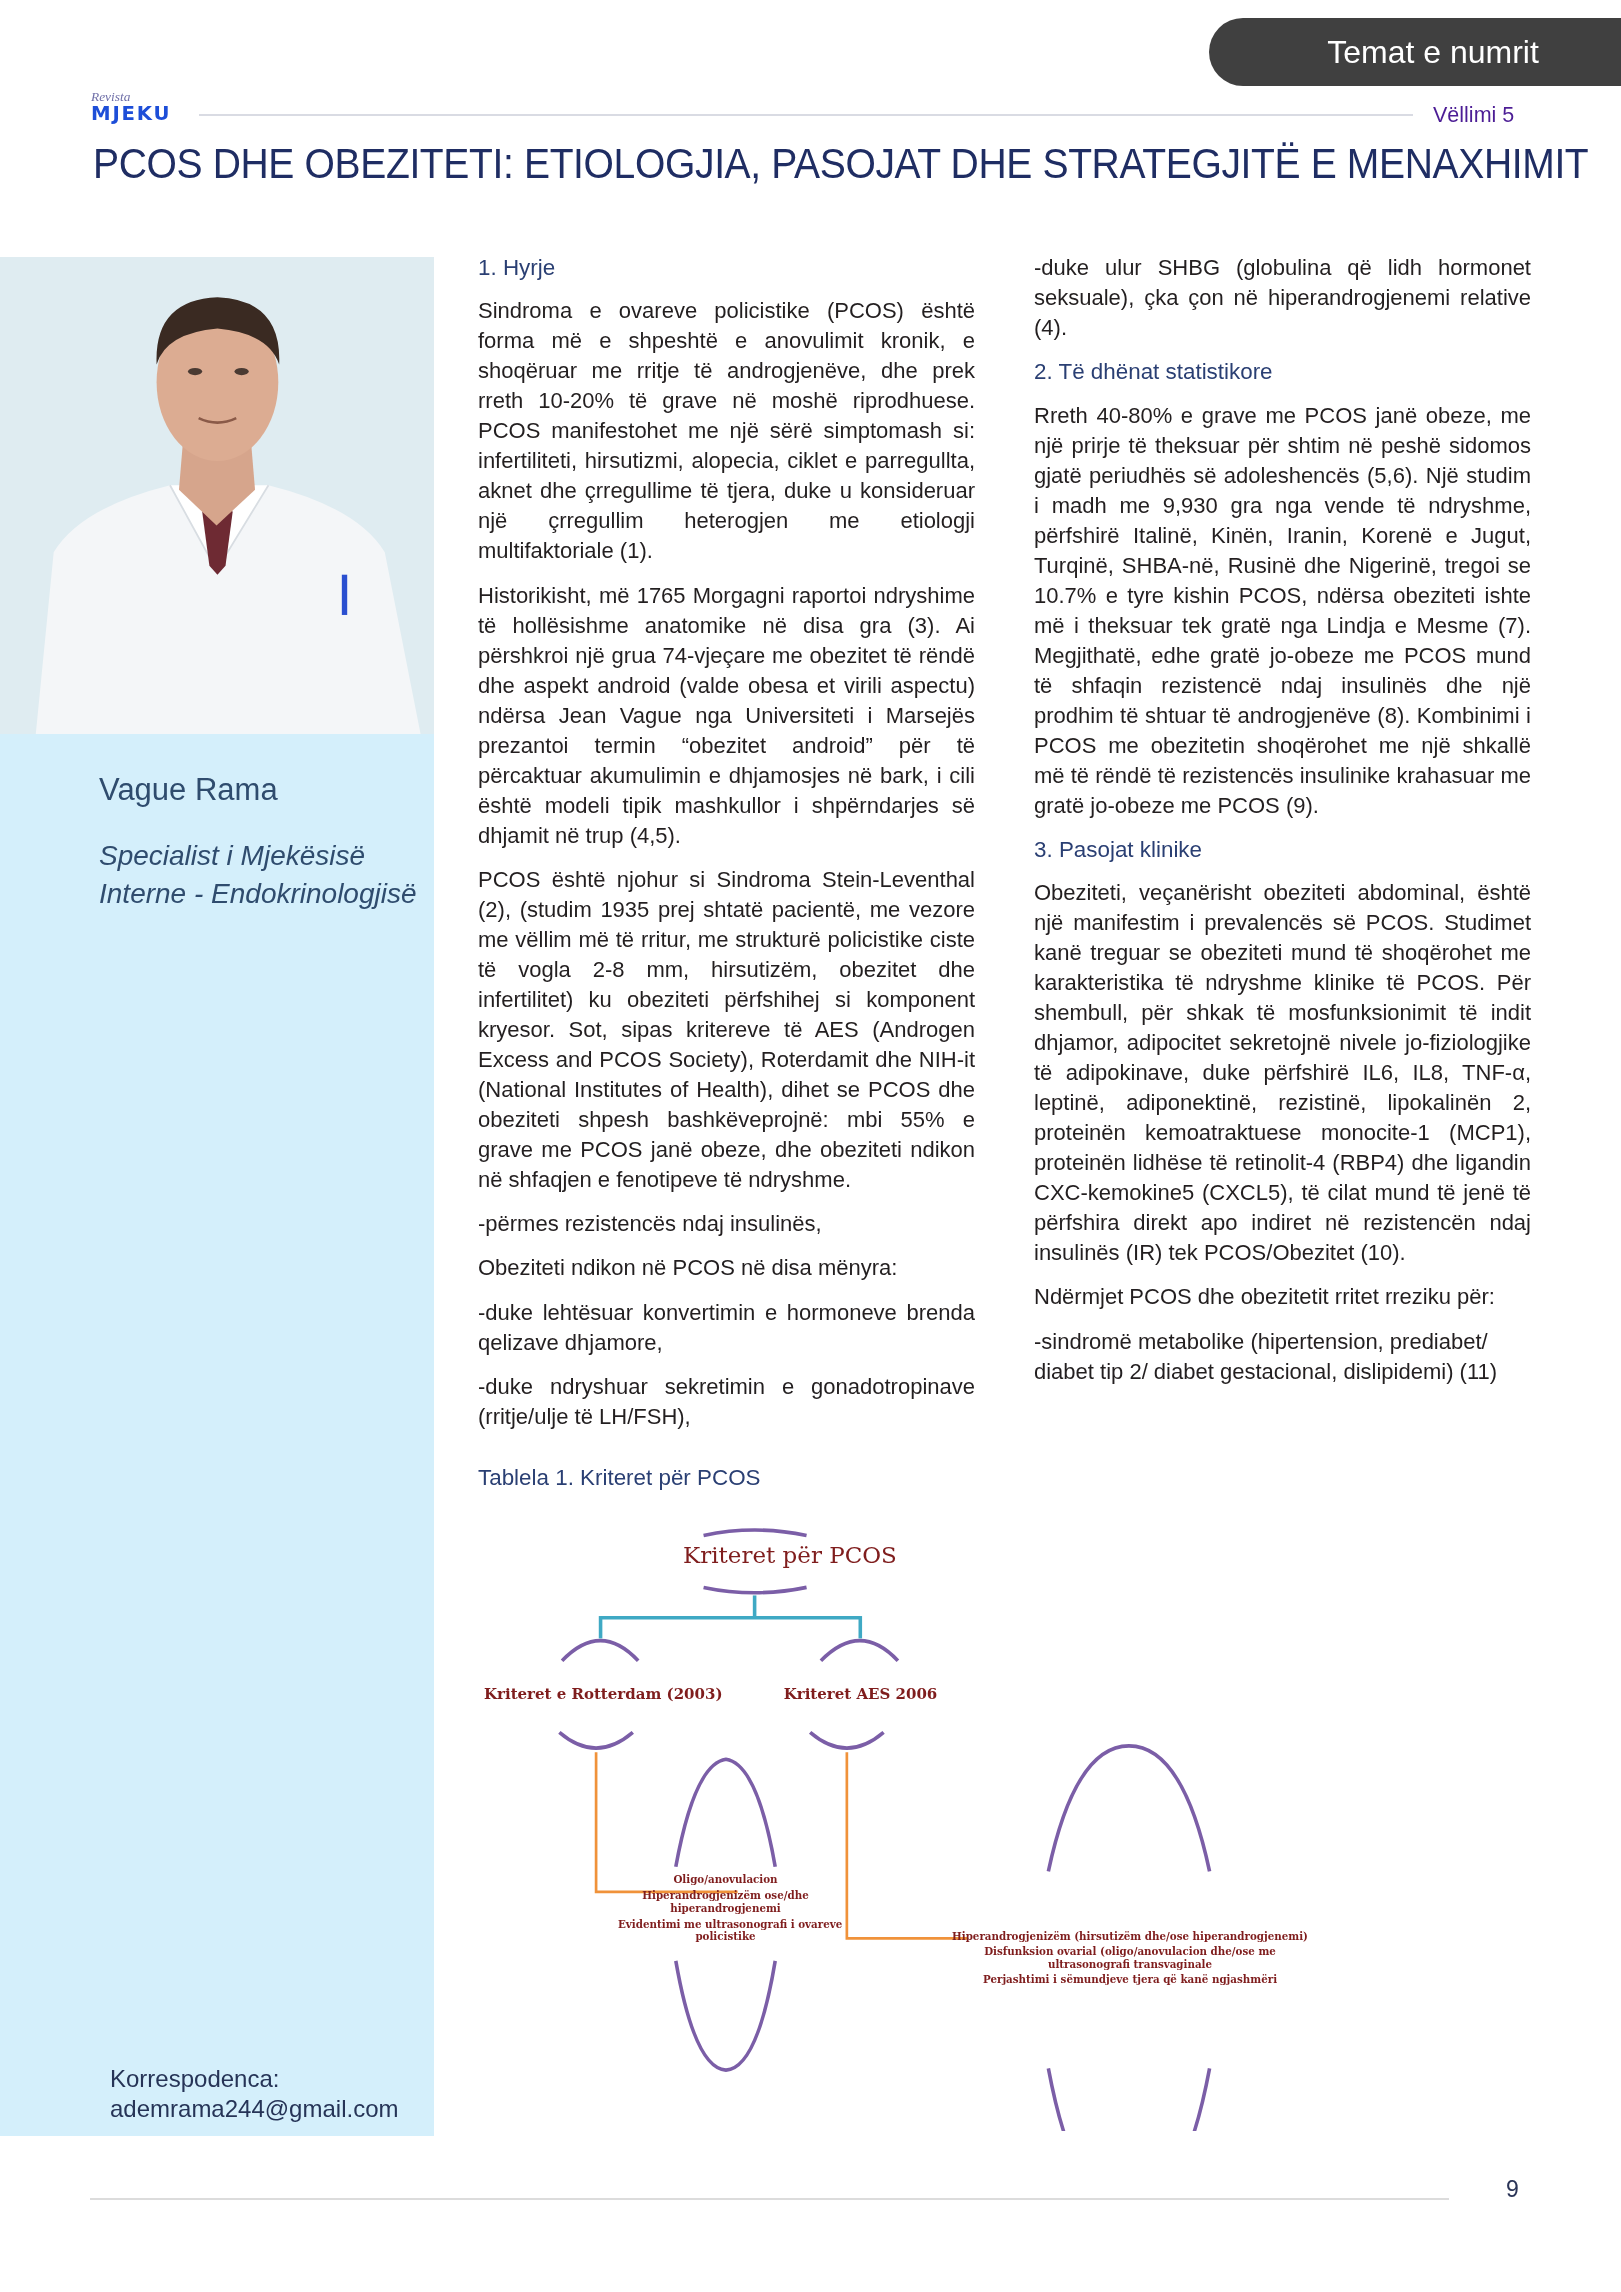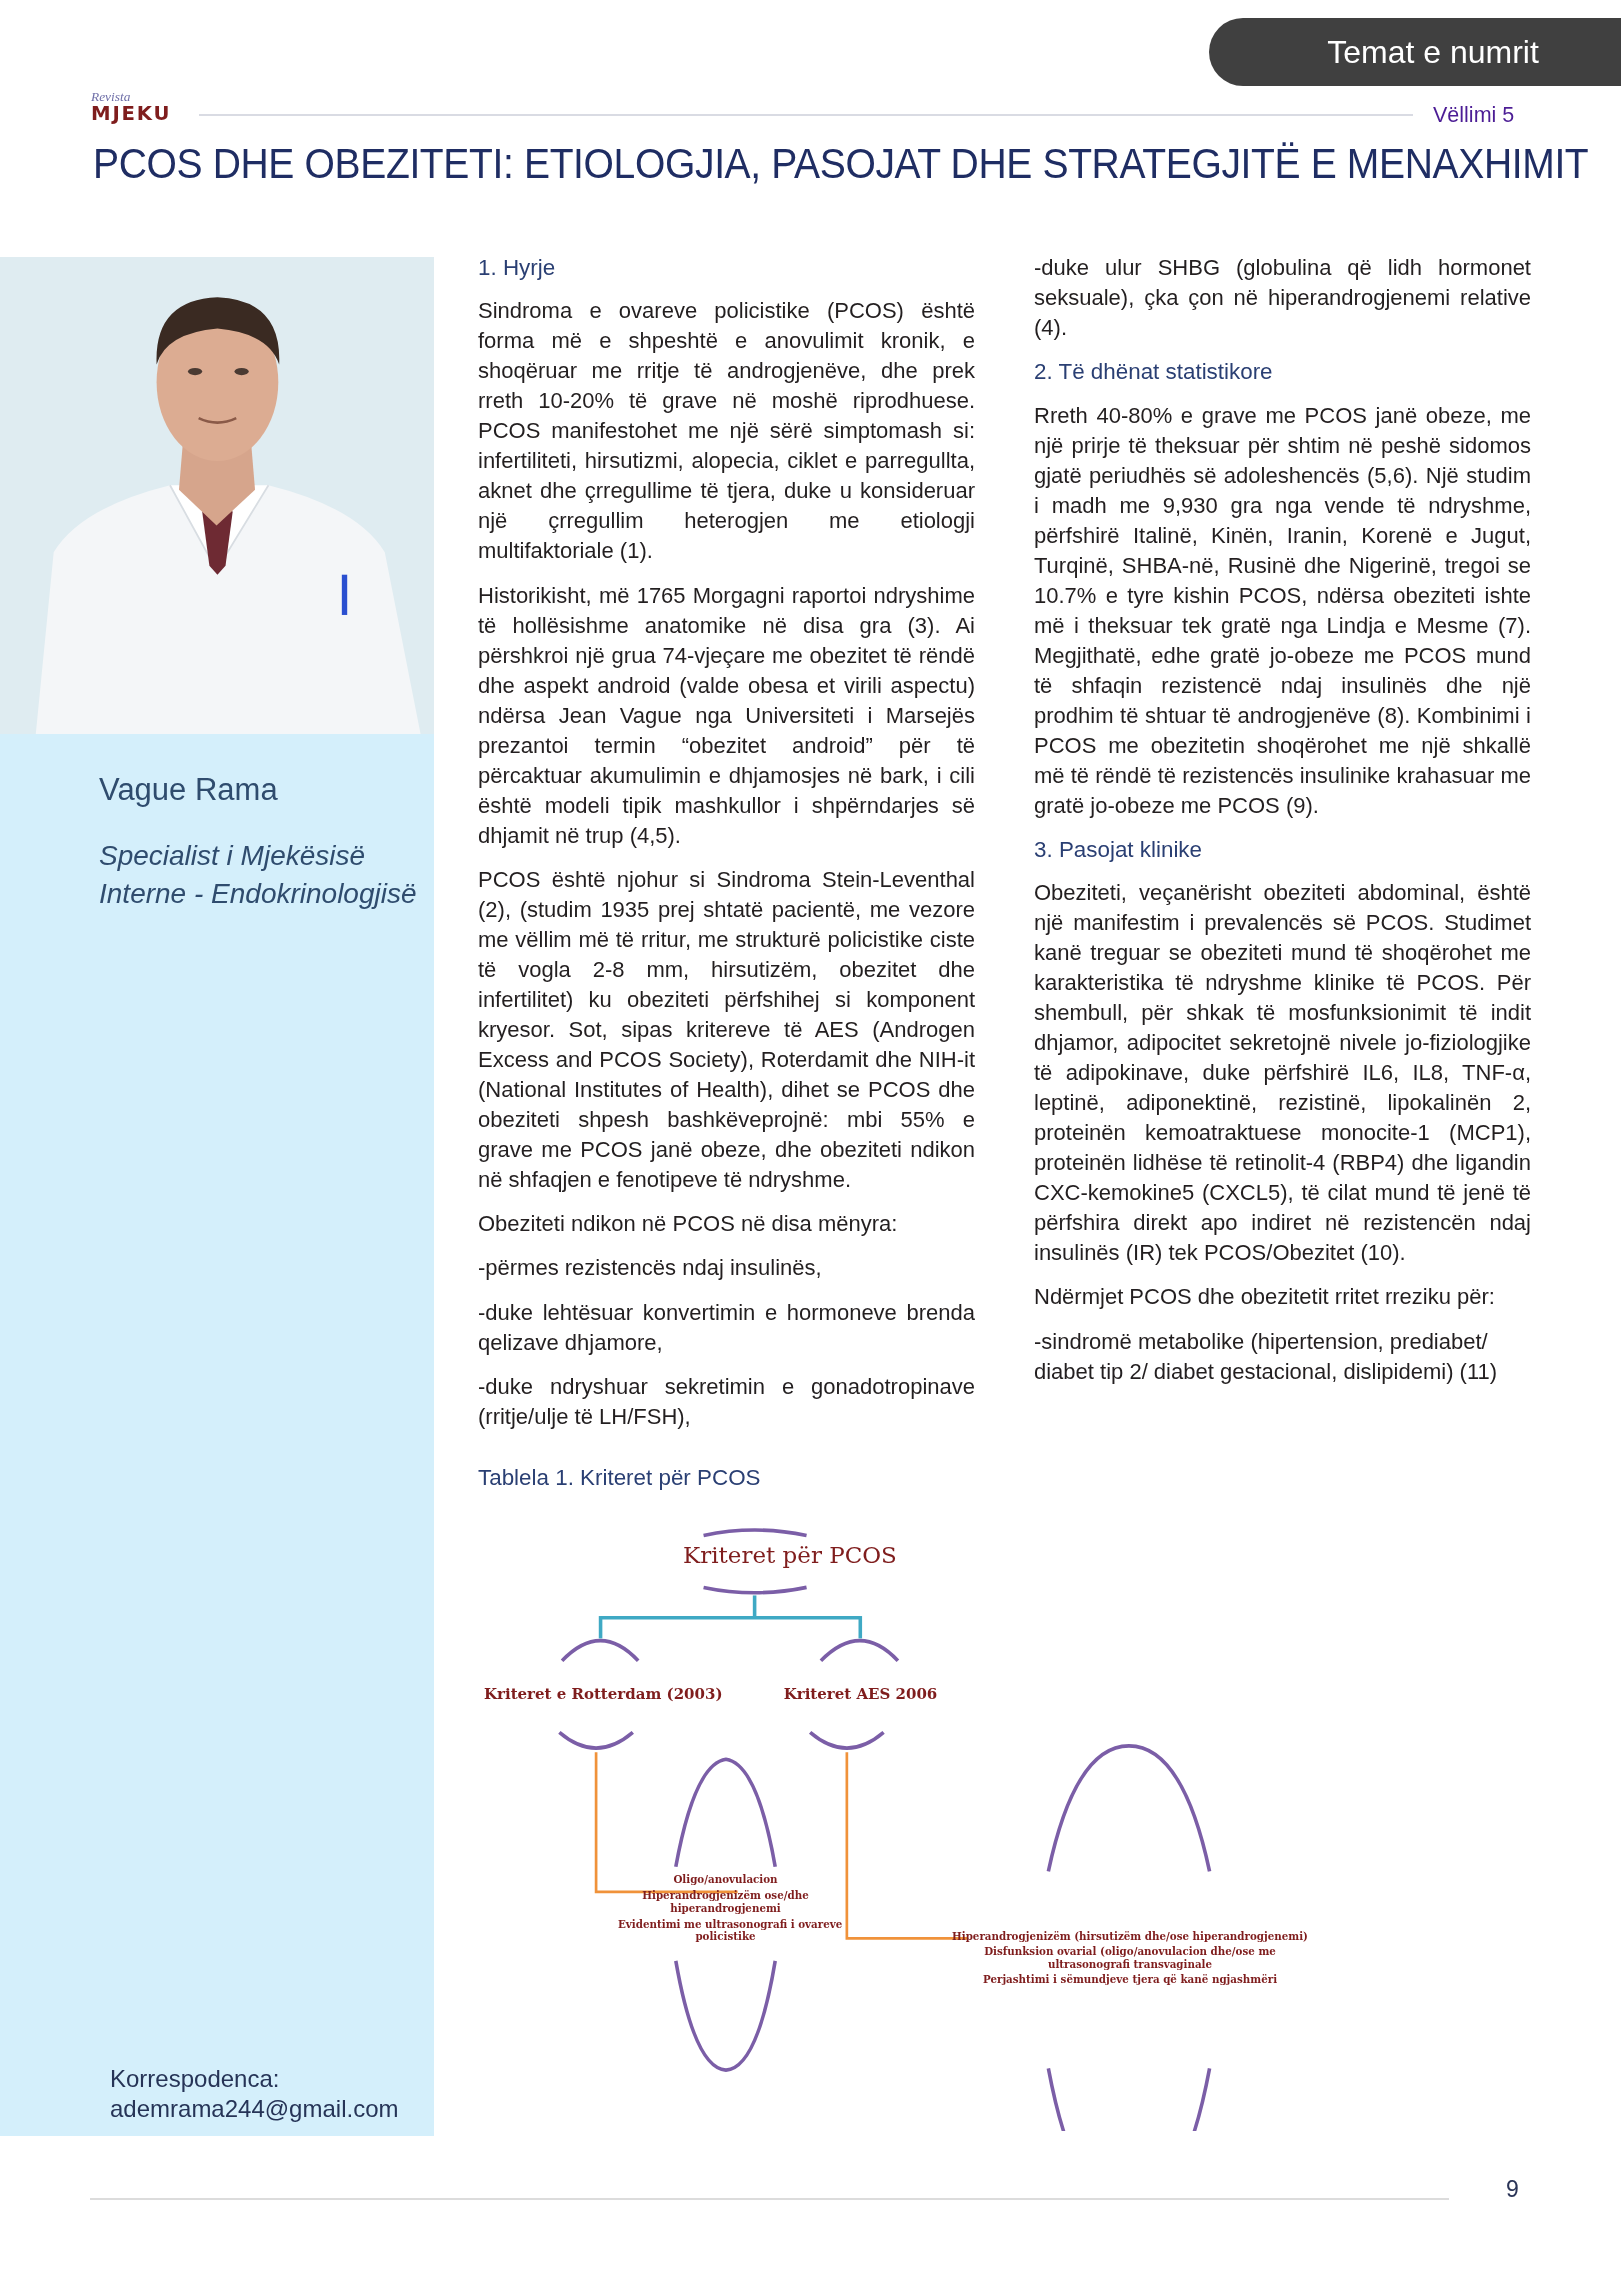--- a/index.html
+++ b/index.html
@@ -7,21 +7,21 @@
          font-family:"Liberation Sans", sans-serif; color:#231f20; }
   .abs { position:absolute; }
 
   
   .tab-pill { left:1209px; top:18px; width:412px; height:68px; background:#404040;
               border-radius:34px 0 0 34px; color:#fff; font-size:32px;
               display:flex; align-items:center; justify-content:center; padding-left:0; box-sizing:border-box; }
   .tab-pill span { margin-left:36px; }
   .logo { left:91px; top:90px; line-height:1; }
   .logo .rev { font-family:"Liberation Serif", serif; font-style:italic; color:#6f6fa8; font-size:13.4px; display:block; }
-  .logo .mj { font-family:"DejaVu Sans", sans-serif; font-weight:bold; color:#7f1d1d; font-size:19.7px; letter-spacing:1.8px; display:block; margin-top:0.9px; }
+  .logo .mj { font-family:"DejaVu Sans", sans-serif; font-weight:bold; color:#1d4ed8; font-size:19.7px; letter-spacing:1.8px; display:block; margin-top:0.9px; }
   .head-rule { left:199px; top:114px; width:1214px; height:1.8px; background:#d9dbe3; }
   .volume { left:1433px; top:103px; font-size:21.5px; color:#4c1d95; }
   .title { left:93px; top:140px; font-size:42px; color:#1f2d63; letter-spacing:-0.4px; transform:scaleX(0.93); transform-origin:left top; white-space:nowrap; }
 
   
   .sidebar { left:0; top:257px; width:434px; height:1879px; background:#d4effb; }
   .photo { left:0; top:257px; width:434px; height:477px; background:linear-gradient(180deg,#e1edf2 0%,#dbe9ee 100%); overflow:hidden; }
   .author-name { left:99px; top:772px; font-size:31px; color:#2f4c6e; }
   .author-role { left:99px; top:837px; font-size:28px; color:#2f4c6e; font-style:italic; line-height:38px; width:331px; }
   .corr { left:110px; top:2064px; font-size:24px; color:#263457; line-height:30px; }
@@ -82,22 +82,22 @@
 <div class="abs corr">
   <div>Korrespodenca:</div>
   <div>ademrama244@gmail.com</div>
 </div>
 
 <div class="abs col col1">
   <h3>1. Hyrje</h3>
   <p>Sindroma e ovareve policistike (PCOS) është forma më e shpeshtë e anovulimit kronik, e shoqëruar me rritje të androgjenëve, dhe prek rreth 10-20% të grave në moshë riprodhuese. PCOS manifestohet me një sërë simptomash si: infertiliteti, hirsutizmi, alopecia, ciklet e parregullta, aknet dhe çrregullime të tjera, duke u konsideruar një çrregullim heterogjen me etiologji multifaktoriale (1).</p>
   <p>Historikisht, më 1765 Morgagni raportoi ndryshime të hollësishme anatomike në disa gra (3). Ai përshkroi një grua 74-vjeçare me obezitet të rëndë dhe aspekt android (valde obesa et virili aspectu) ndërsa Jean Vague nga Universiteti i Marsejës prezantoi termin “obezitet android” për të përcaktuar akumulimin e dhjamosjes në bark, i cili është modeli tipik mashkullor i shpërndarjes së dhjamit në trup (4,5).</p>
   <p>PCOS është njohur si Sindroma Stein-Leventhal (2), (studim 1935 prej shtatë pacientë, me vezore me vëllim më të rritur, me strukturë policistike ciste të vogla 2-8 mm, hirsutizëm, obezitet dhe infertilitet) ku obeziteti përfshihej si komponent kryesor. Sot, sipas kritereve të AES (Androgen Excess and PCOS Society), Roterdamit dhe NIH-it (National Institutes of Health), dihet se PCOS dhe obeziteti shpesh bashkëveprojnë: mbi 55% e grave me PCOS janë obeze, dhe obeziteti ndikon në shfaqjen e fenotipeve të ndryshme.</p>
+  <p>-përmes rezistencës ndaj insulinës,</p>
   <p>Obeziteti ndikon në PCOS në disa mënyra:</p>
-  <p>-përmes rezistencës ndaj insulinës,</p>
   <p>-duke lehtësuar konvertimin e hormoneve brenda qelizave dhjamore,</p>
   <p>-duke ndryshuar sekretimin e gonadotropinave (rritje/ulje të LH/FSH),</p>
 </div>
 
 <div class="abs col col2">
   <p>-duke ulur SHBG (globulina që lidh hormonet seksuale), çka çon në hiperandrogjenemi relative (4).</p>
   <h3>2. Të dhënat statistikore</h3>
   <p>Rreth 40-80% e grave me PCOS janë obeze, me një prirje të theksuar për shtim në peshë sidomos gjatë periudhës së adoleshencës (5,6). Një studim i madh me 9,930 gra nga vende të ndryshme, përfshirë Italinë, Kinën, Iranin, Korenë e Jugut, Turqinë, SHBA-në, Rusinë dhe Nigerinë, tregoi se 10.7% e tyre kishin PCOS, ndërsa obeziteti ishte më i theksuar tek gratë nga Lindja e Mesme (7). Megjithatë, edhe gratë jo-obeze me PCOS mund të shfaqin rezistencë ndaj insulinës dhe një prodhim të shtuar të androgjenëve (8). Kombinimi i PCOS me obezitetin shoqërohet me një shkallë më të rëndë të rezistencës insulinike krahasuar me gratë jo-obeze me PCOS (9).</p>
   <h3>3. Pasojat klinike</h3>
   <p>Obeziteti, veçanërisht obeziteti abdominal, është një manifestim i prevalencës së PCOS. Studimet kanë treguar se obeziteti mund të shoqërohet me karakteristika të ndryshme klinike të PCOS. Për shembull, për shkak të mosfunksionimit të indit dhjamor, adipocitet sekretojnë nivele jo-fiziologjike të adipokinave, duke përfshirë IL6, IL8, TNF-α, leptinë, adiponektinë, rezistinë, lipokalinën 2, proteinën kemoatraktuese monocite-1 (MCP1), proteinën lidhëse të retinolit-4 (RBP4) dhe ligandin CXC-kemokine5 (CXCL5), të cilat mund të jenë të përfshira direkt apo indiret në rezistencën ndaj insulinës (IR) tek PCOS/Obezitet (10).</p>

